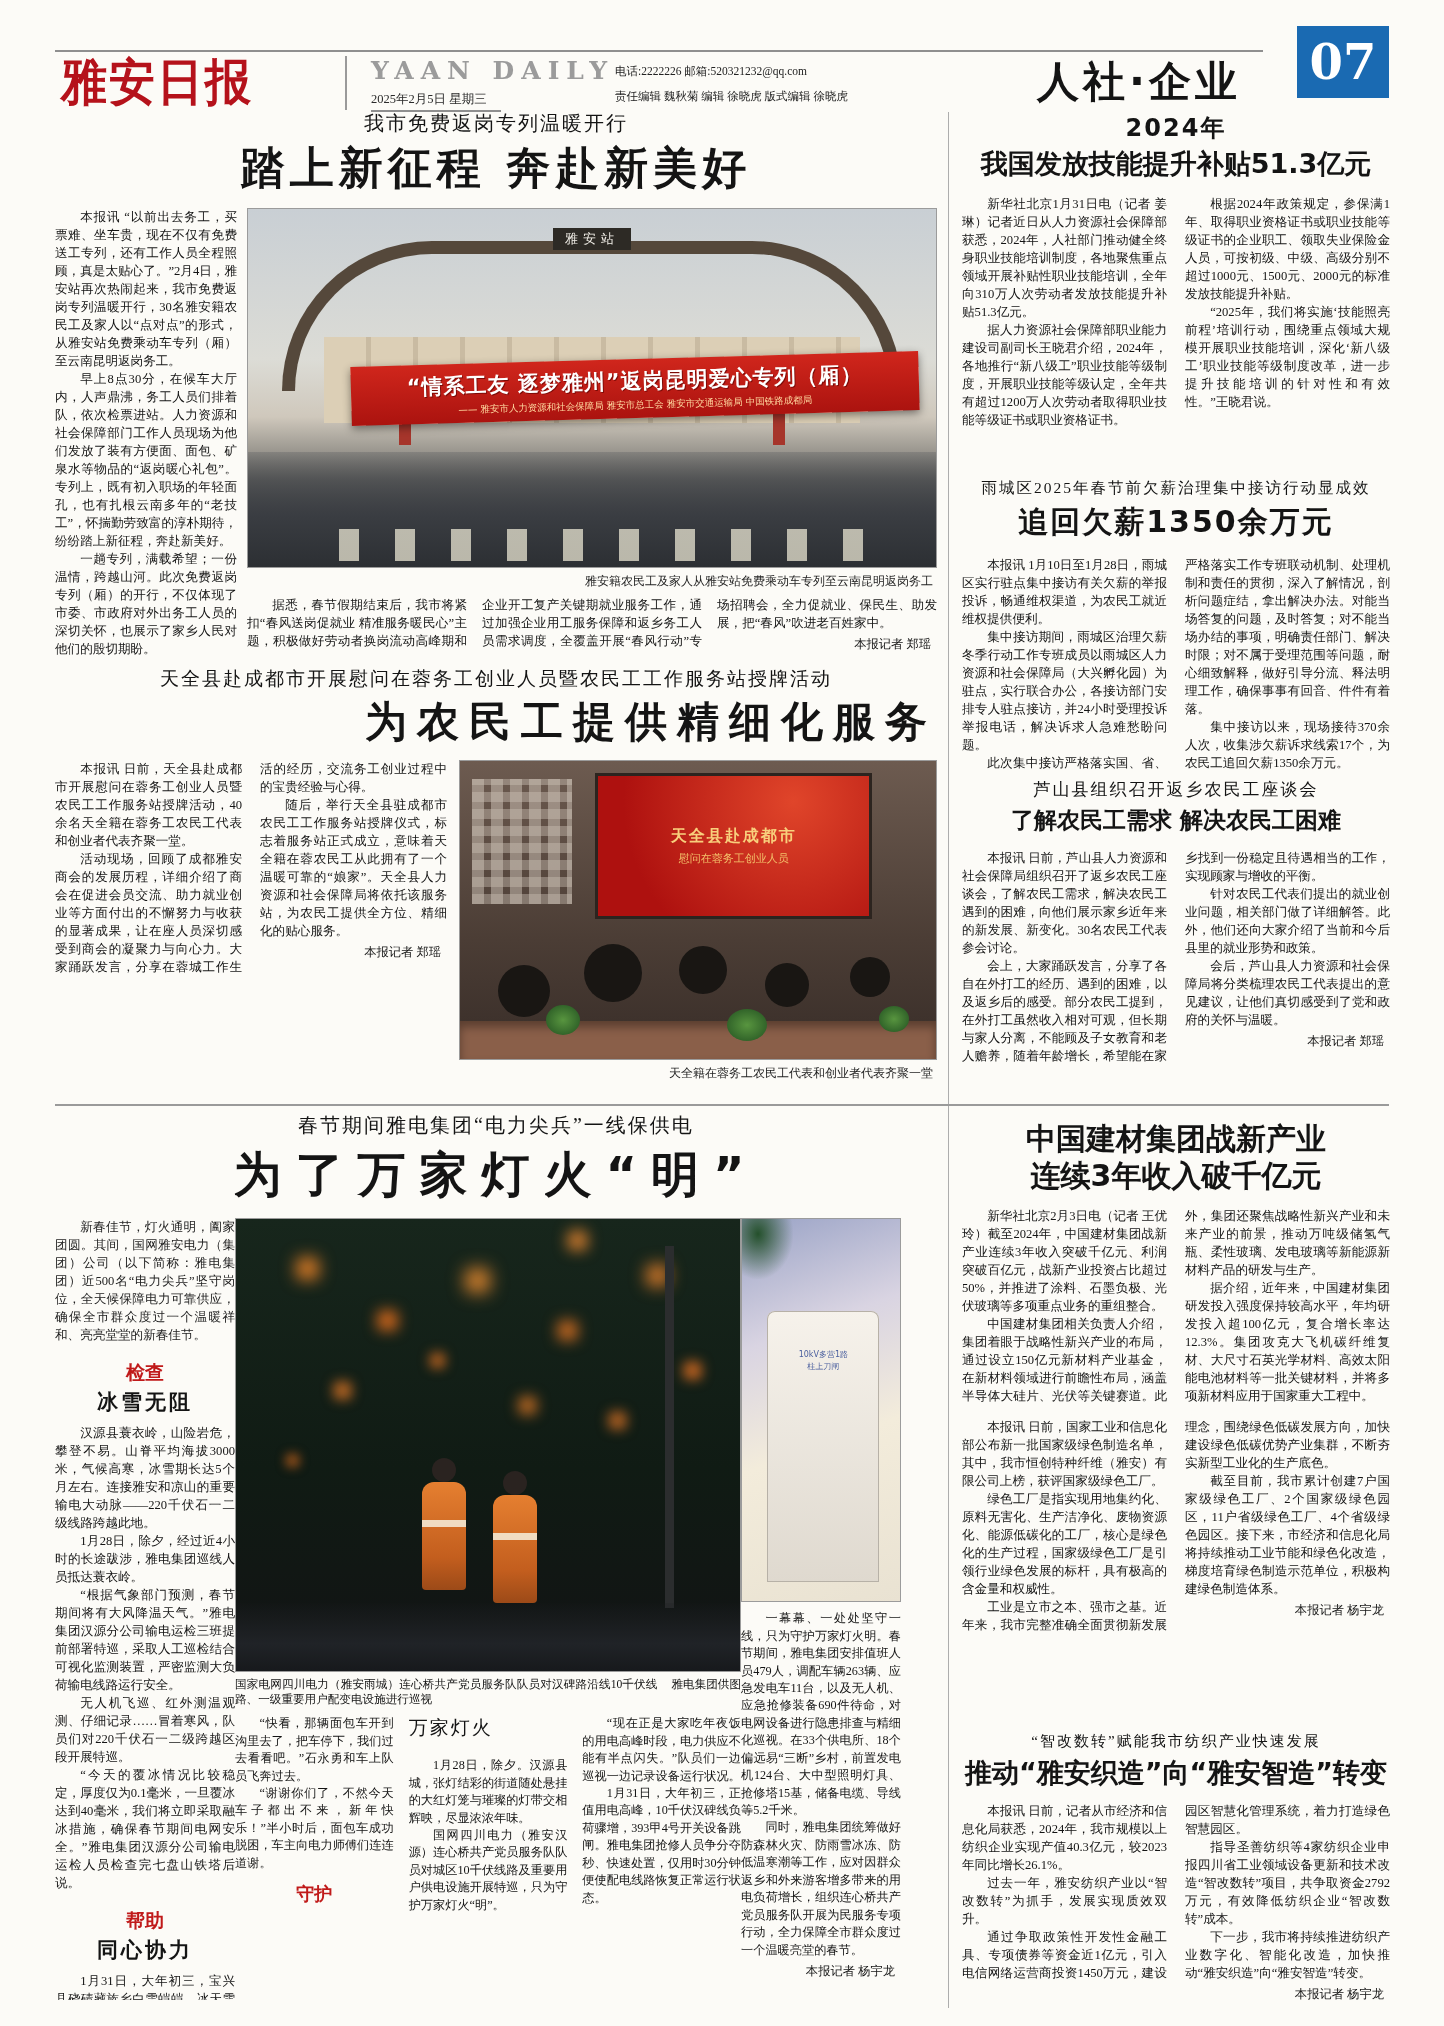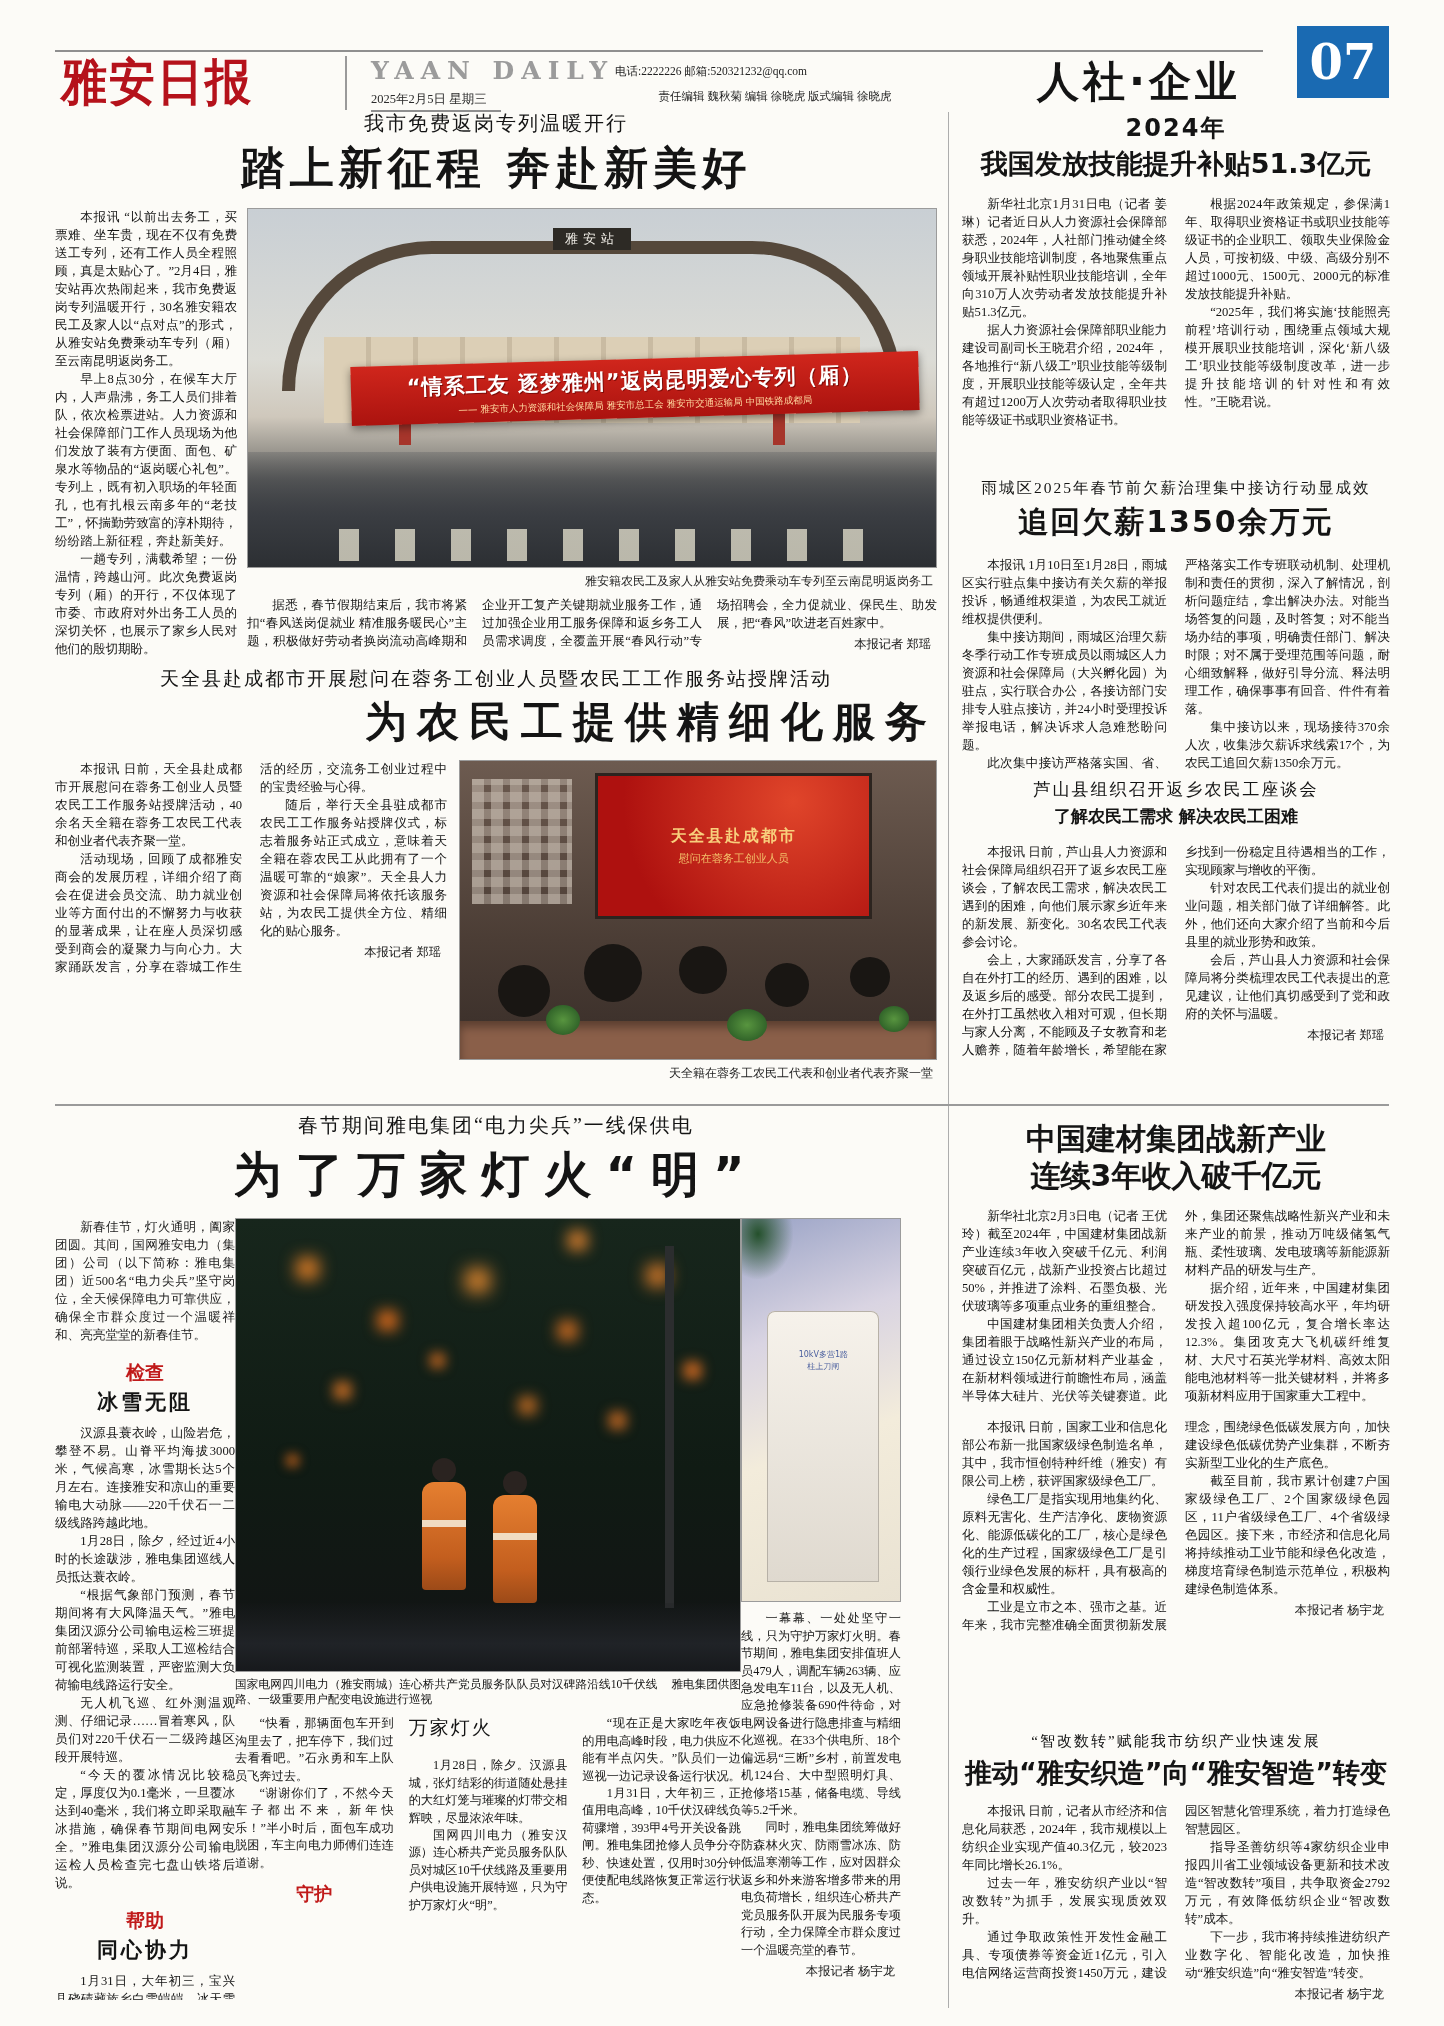--- a/index.html
+++ b/index.html
@@ -10,21 +10,21 @@
   .header{position:absolute;left:55px;top:26px;width:1334px;height:80px;}
   .rule-top{position:absolute;left:0;top:24px;width:1208px;height:2px;background:#8f8f8f;}
   .logo{position:absolute;left:6px;top:26px;font-size:46px;font-weight:bold;color:#b5121b;
         letter-spacing:2px;transform:scaleY(1.08);}
   .hvline{position:absolute;left:290px;top:30px;width:2px;height:54px;background:#9a9a9a;}
   .mast{position:absolute;left:316px;top:30px;}
   .mast-en{font-size:25px;font-weight:bold;color:#9b9b9b;letter-spacing:7px;font-family:"DejaVu Serif",serif;}
   .mast-date{font-size:12.5px;color:#2a2a2a;margin-top:6px;border-bottom:2px solid #8f8f8f;
              display:inline-block;padding:0 14px 2px 0;}
   .contacts{position:absolute;left:560px;top:38px;width:320px;font-size:11.5px;color:#222;text-align:left;}
-  .contacts .l2{margin-top:10px;text-align:center;}
+  .contacts .l2{margin-top:10px;}
   .section-title{position:absolute;right:148px;top:28px;font-size:42px;font-weight:bold;letter-spacing:4px;}
   .pagebox{position:absolute;right:0;top:0;width:92px;height:72px;background:#1a6ab2;color:#fff;
            display:flex;align-items:center;justify-content:center;font-size:48px;font-weight:bold;
            font-family:"DejaVu Serif",serif;}
   
   .art{position:absolute;overflow:hidden;}
   .kicker{text-align:center;font-size:20px;letter-spacing:2px;}
   .headline{text-align:center;font-weight:bold;line-height:1.15;}
   .bodytext p{margin:0;text-indent:2em;text-align:justify;line-height:1.43;font-size:12.6px;}
   .byline{display:block;text-align:right;font-size:12.3px;padding-right:6px;margin-top:4px;}
@@ -126,21 +126,21 @@
   
   .rart .kicker{font-size:16px;}
   #artB{left:962px;top:112px;width:428px;height:362px;}
   #artB .kicker{font-size:24px;font-weight:bold;}
   #artB .headline{font-size:27px;margin:4px 0 16px;}
   #artC{left:962px;top:478px;width:428px;height:292px;}
   #artC .kicker{font-size:15.5px;}
   #artC .headline{font-size:30px;margin:6px 0 16px;letter-spacing:2px;}
   #artD{left:962px;top:778px;width:428px;height:300px;}
   #artD .kicker{font-size:17px;}
-  #artD .headline{font-size:17px;margin:6px 0 16px;}
+  #artD .headline{font-size:23px;margin:6px 0 16px;}
   #artG{left:962px;top:1122px;width:428px;height:290px;}
   #artG .headline{font-size:30px;margin-bottom:2px;}
   #artG .bodytext{margin-top:14px;}
   #artH{left:962px;top:1418px;width:428px;height:306px;}
   #artH .headline{font-size:30px;margin:4px 0 16px;}
   #artI{left:962px;top:1732px;width:428px;height:280px;}
   #artI .kicker{font-size:15px;}
   #artI .headline{font-size:27px;margin:6px 0 14px;}
 </style>
 </head>

